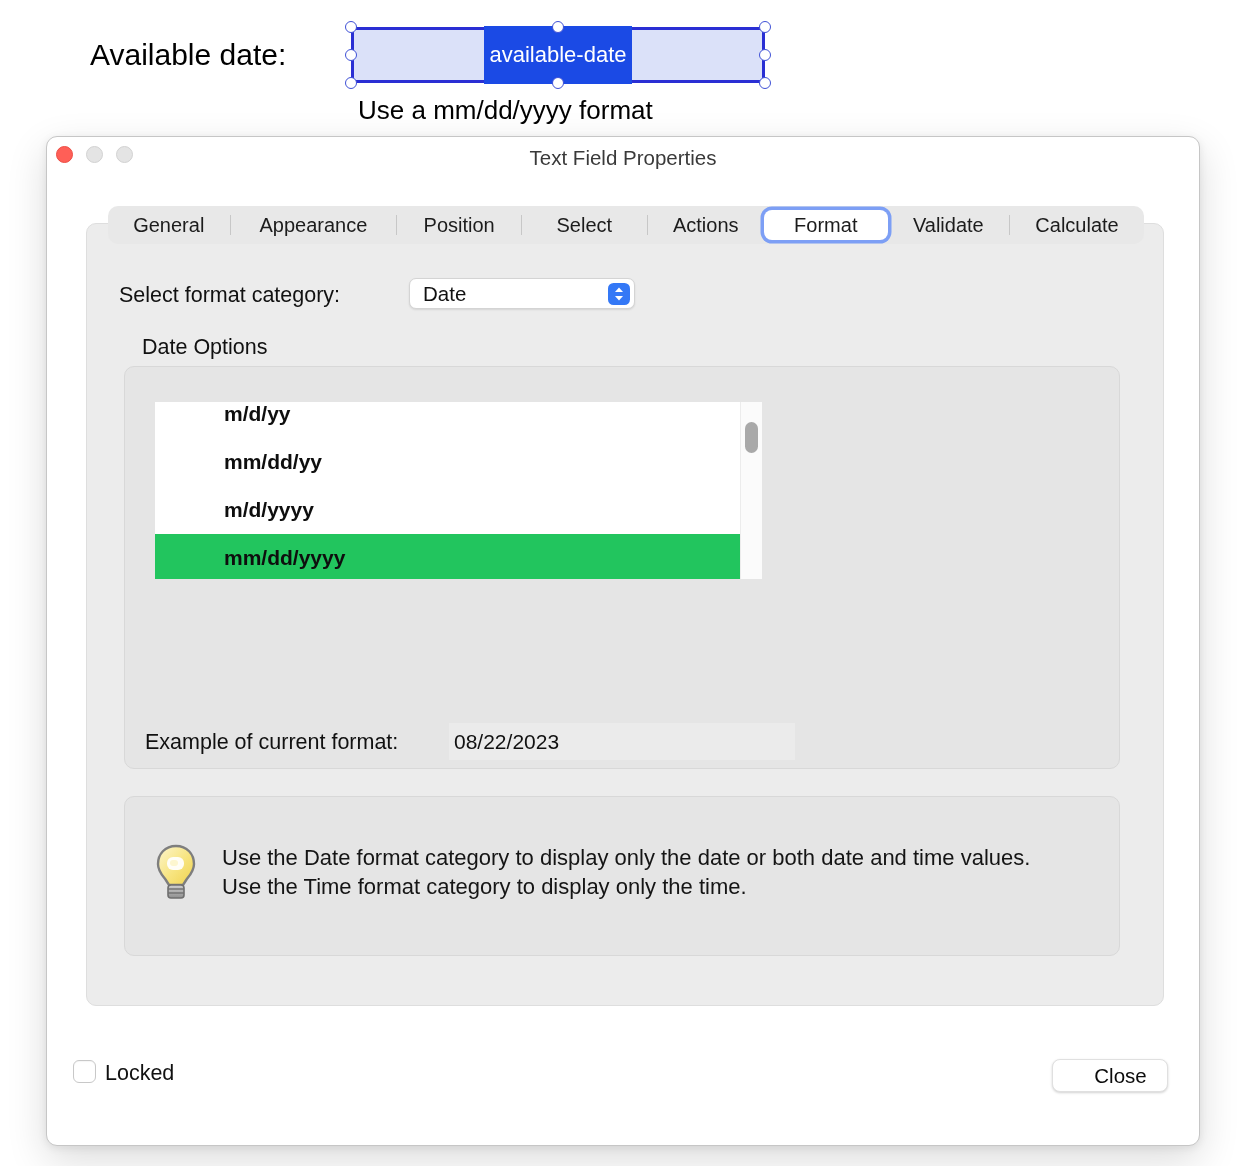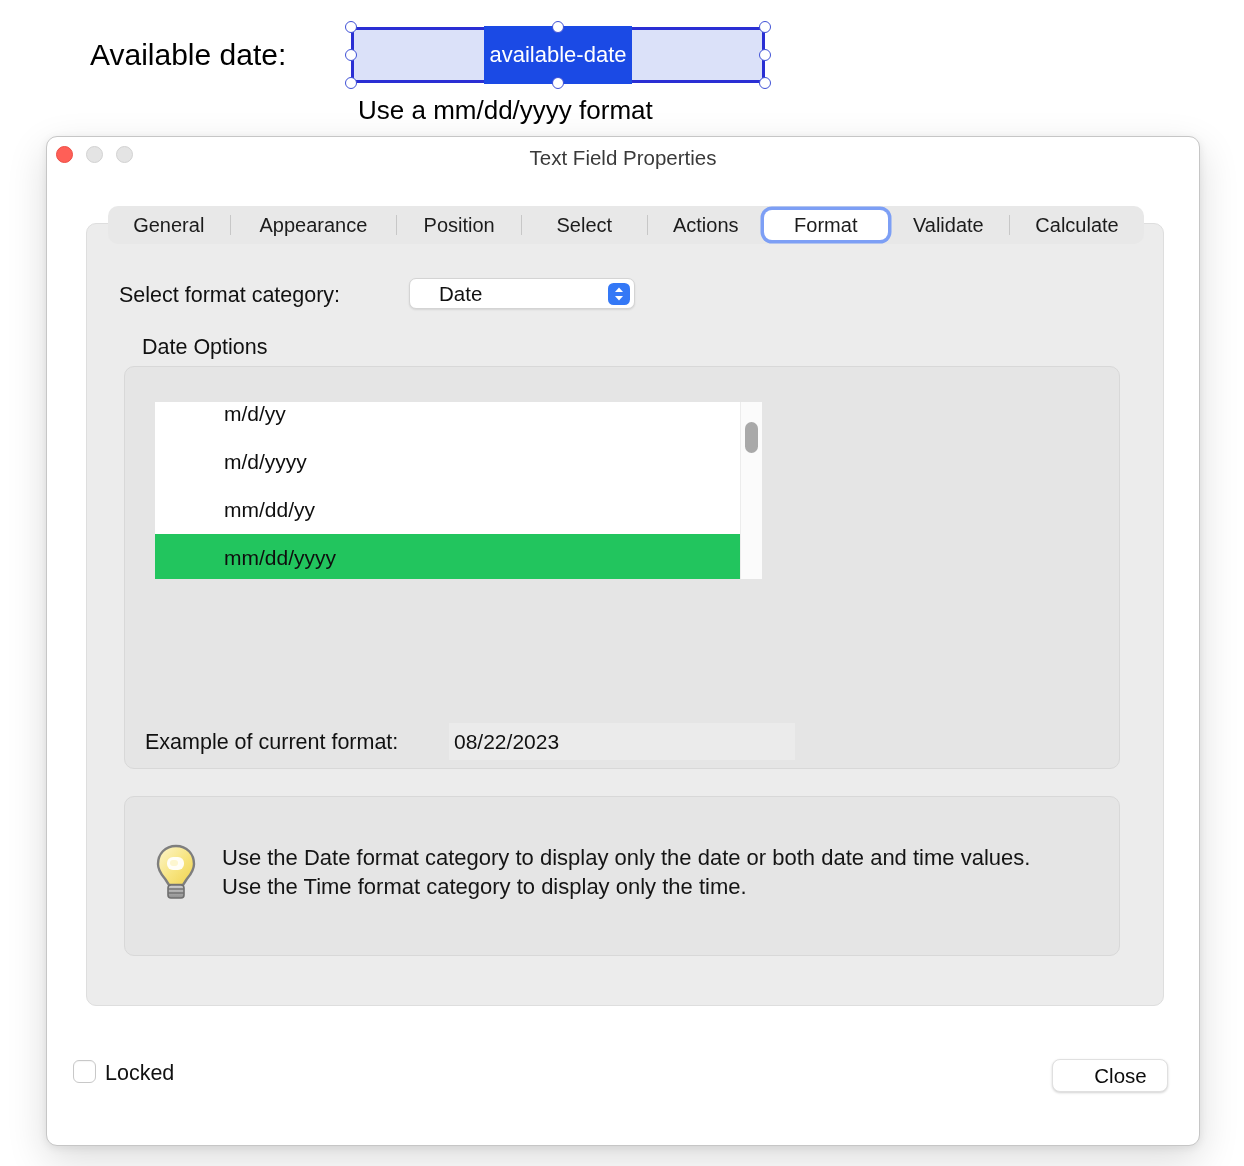--- a/index.html
+++ b/index.html
@@ -35,32 +35,32 @@
     border-radius:10px; display:flex; align-items:center; }
   .tab { height:38px; display:flex; align-items:center; justify-content:center;
     font-size:20px; color:#1c1c1c; cursor:default; }
   .tab-div { width:1px; height:20px; background:#c7c7c7; flex:0 0 1px; }
   .tab.selected { height:30px; background:#ffffff; border-radius:8px;
     box-shadow:0 0 0 3.5px #7d9ff5; }
 
   #fmt-cat-label { left:72px; top:146px; font-size:21.5px; }
   #fmt-popup { left:362px; top:141px; width:226px; height:31px; background:#fff;
     border:1px solid #d4d4d4; border-radius:7px; box-shadow:0 1px 2px rgba(0,0,0,.10);
-    display:flex; align-items:center;padding-left:16px; }
+    display:flex; align-items:center; }
   #fmt-popup-value { font-size:20.5px; margin-left:13px; flex:1; }
   #fmt-popup-btn { width:22px; height:22px; background:#3478f6; border-radius:5.5px;
     margin-right:4px; display:flex; align-items:center; justify-content:center; }
 
   #date-options-label { left:95px; top:198px; font-size:21.5px; }
   #date-options-group { left:77px; top:229px; width:996px; height:403px;
     background:#e5e5e5; border:1px solid #d8d8d8; border-radius:10px; }
 
   #format-list { left:30px; top:35px; width:607px; height:177px; background:#ffffff;
     overflow:hidden; }
-  #format-list-inner { position:absolute; top:-12px; left:0; right:22px; }
+  #format-list-inner { position:absolute; top:-12px; left:0; right:22px;font-weight:bold; }
   .list-row { height:48px; line-height:48px; padding-left:69px; font-size:21px; color:#0e0e0e; }
   .list-row.selected { background:#22c55e; }
   #list-scrollbar { position:absolute; top:0; right:0; width:22px; height:177px;
     background:#fbfbfb; border-left:1px solid #ececec; }
   #list-scroll-thumb { position:absolute; top:20px; left:4px; width:13px; height:31px;
     background:#a9a9a9; border-radius:7px; }
 
   #example-label { left:20px; top:363px; font-size:21.5px; }
   #example-value { left:324px; top:356px; width:346px; height:37px; background:#ebebeb;
     display:flex; align-items:center; }
@@ -137,22 +137,22 @@
       </svg>
     </span>
   </div>
 
   <div class="abs" id="date-options-label">Date Options</div>
 
   <div class="abs" id="date-options-group">
     <div class="abs" id="format-list">
       <div id="format-list-inner">
         <div class="list-row">m/d/yy</div>
+        <div class="list-row">mm/dd/yy</div>
         <div class="list-row">m/d/yyyy</div>
-        <div class="list-row">mm/dd/yy</div>
         <div class="list-row selected">mm/dd/yyyy</div>
       </div>
       <div id="list-scrollbar">
         <div id="list-scroll-thumb"></div>
       </div>
     </div>
 
     <div class="abs" id="example-label">Example of current format:</div>
     <div class="abs" id="example-value">
       <span>08/22/2023</span>

